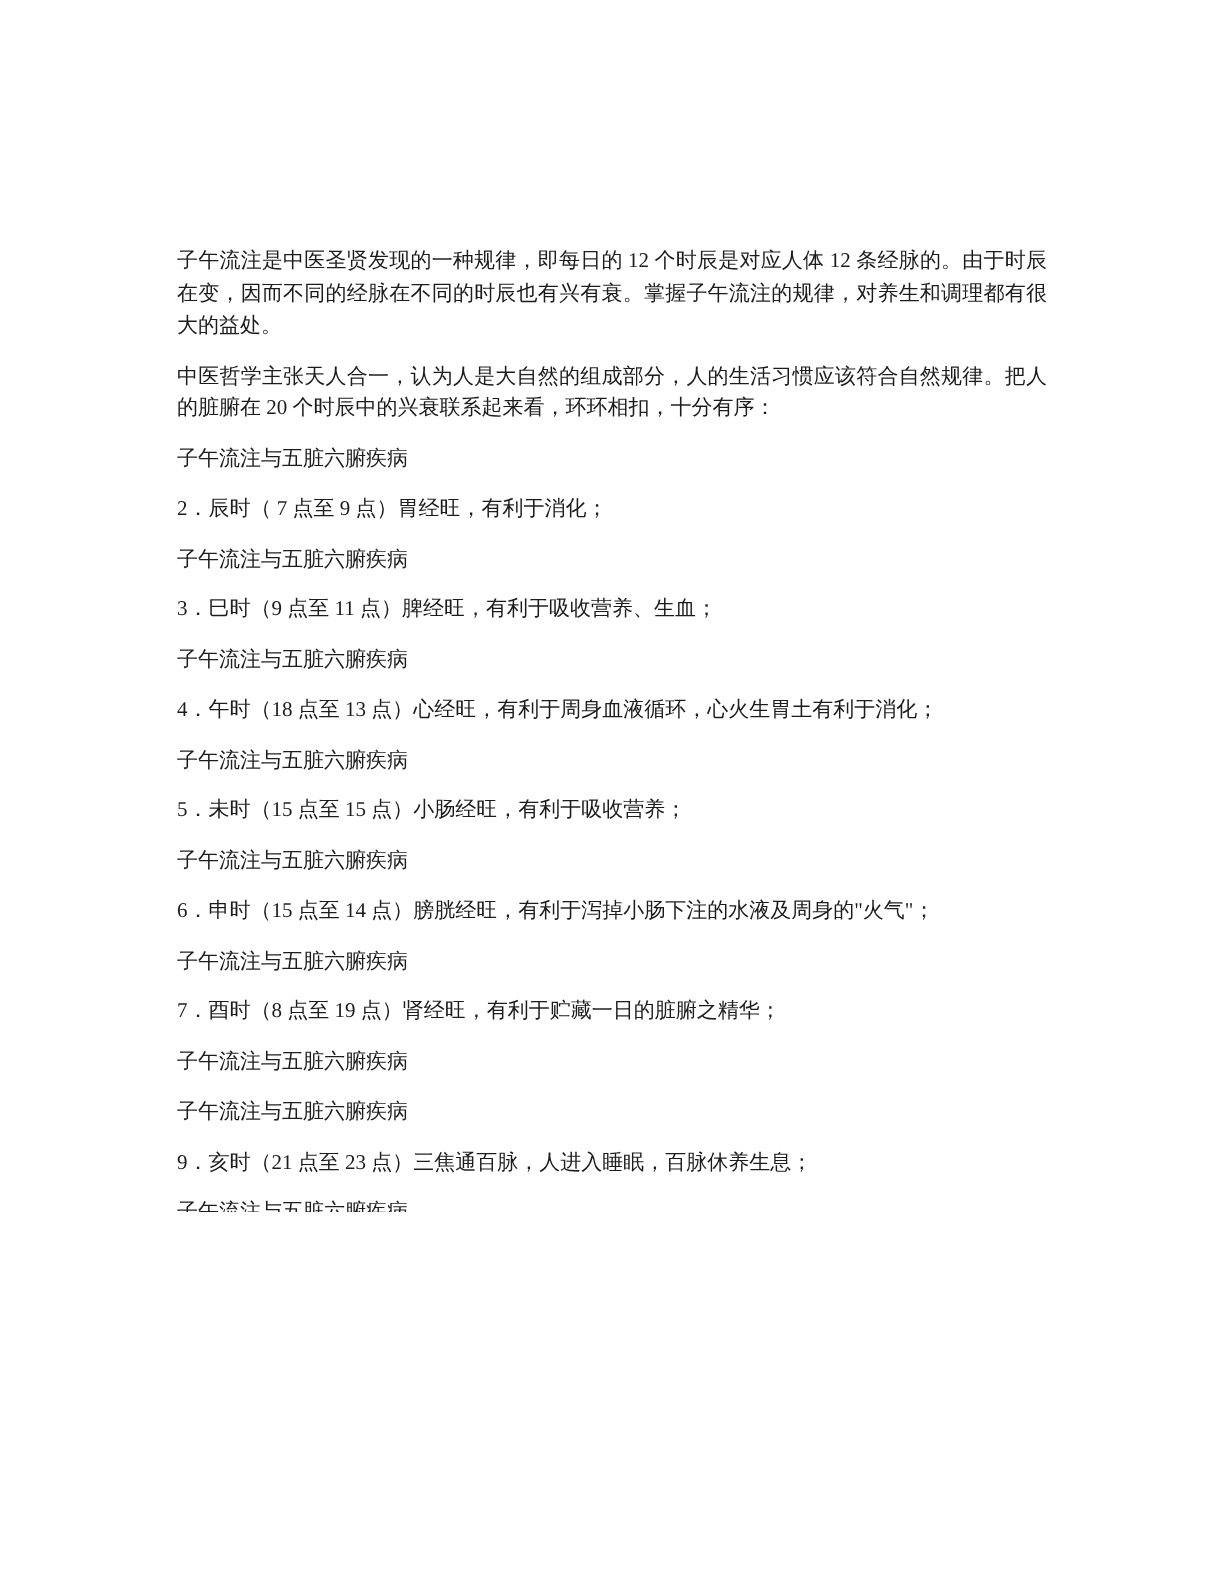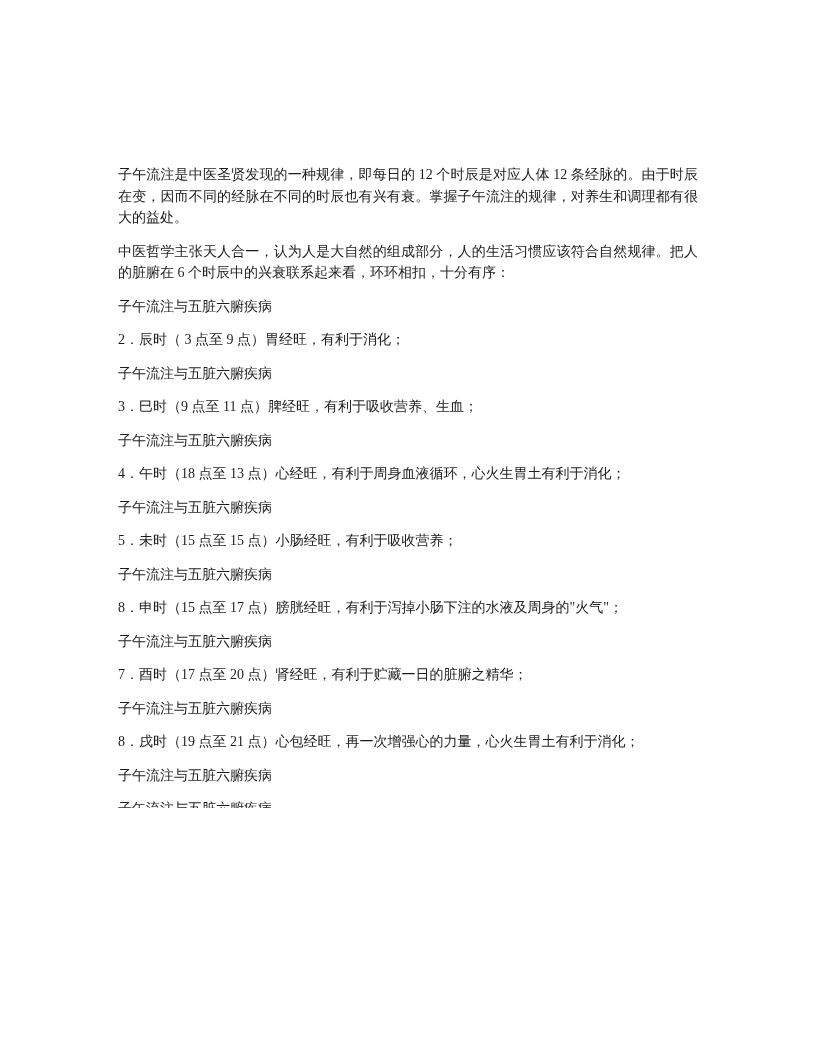--- a/index.html
+++ b/index.html
@@ -38,31 +38,31 @@
   .para.caption {
     text-align: left;
   }
 </style>
 </head>
 <body>
 
 <div class="page" style="background: rgb(255, 255, 255);">
   <div class="doc-body" style="color: rgb(28, 28, 28);">
       <p class="para body">子午流注是中医圣贤发现的一种规律，即每日的 12 个时辰是对应人体 12 条经脉的。由于时辰在变，因而不同的经脉在不同的时辰也有兴有衰。掌握子午流注的规律，对养生和调理都有很大的益处。</p>
-      <p class="para body">中医哲学主张天人合一，认为人是大自然的组成部分，人的生活习惯应该符合自然规律。把人的脏腑在 6 个时辰中的兴衰联系起来看，环环相扣，十分有序：</p>
+      <p class="para body">中医哲学主张天人合一，认为人是大自然的组成部分，人的生活习惯应该符合自然规律。把人的脏腑在 20 个时辰中的兴衰联系起来看，环环相扣，十分有序：</p>
       <p class="para caption">子午流注与五脏六腑疾病</p>
-      <p class="para list">2．辰时（ 3 点至 9 点）胃经旺，有利于消化；</p>
+      <p class="para list">2．辰时（ 7 点至 9 点）胃经旺，有利于消化；</p>
       <p class="para caption">子午流注与五脏六腑疾病</p>
       <p class="para list">3．巳时（9 点至 11 点）脾经旺，有利于吸收营养、生血；</p>
       <p class="para caption">子午流注与五脏六腑疾病</p>
       <p class="para list">4．午时（18 点至 13 点）心经旺，有利于周身血液循环，心火生胃土有利于消化；</p>
       <p class="para caption">子午流注与五脏六腑疾病</p>
       <p class="para list">5．未时（15 点至 15 点）小肠经旺，有利于吸收营养；</p>
       <p class="para caption">子午流注与五脏六腑疾病</p>
-      <p class="para list">8．申时（15 点至 17 点）膀胱经旺，有利于泻掉小肠下注的水液及周身的"火气"；</p>
+      <p class="para list">6．申时（15 点至 14 点）膀胱经旺，有利于泻掉小肠下注的水液及周身的"火气"；</p>
       <p class="para caption">子午流注与五脏六腑疾病</p>
-      <p class="para list">7．酉时（17 点至 20 点）肾经旺，有利于贮藏一日的脏腑之精华；</p>
+      <p class="para list">7．酉时（8 点至 19 点）肾经旺，有利于贮藏一日的脏腑之精华；</p>
       <p class="para caption">子午流注与五脏六腑疾病</p>
-      <p class="para list">8．戌时（19 点至 21 点）心包经旺，再一次增强心的力量，心火生胃土有利于消化；</p>
       <p class="para caption">子午流注与五脏六腑疾病</p>
+      <p class="para list">9．亥时（21 点至 23 点）三焦通百脉，人进入睡眠，百脉休养生息；</p>
       <p class="para caption">子午流注与五脏六腑疾病</p>
     </div>
 </div>
 
 </body></html>

